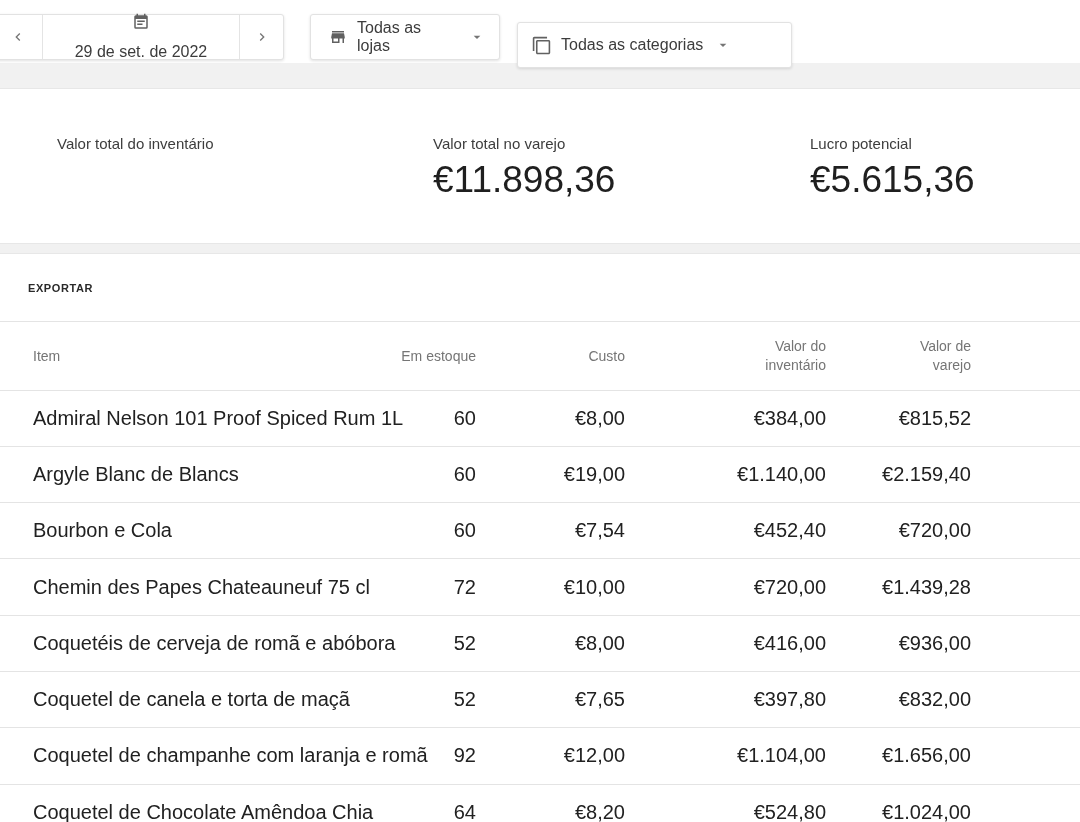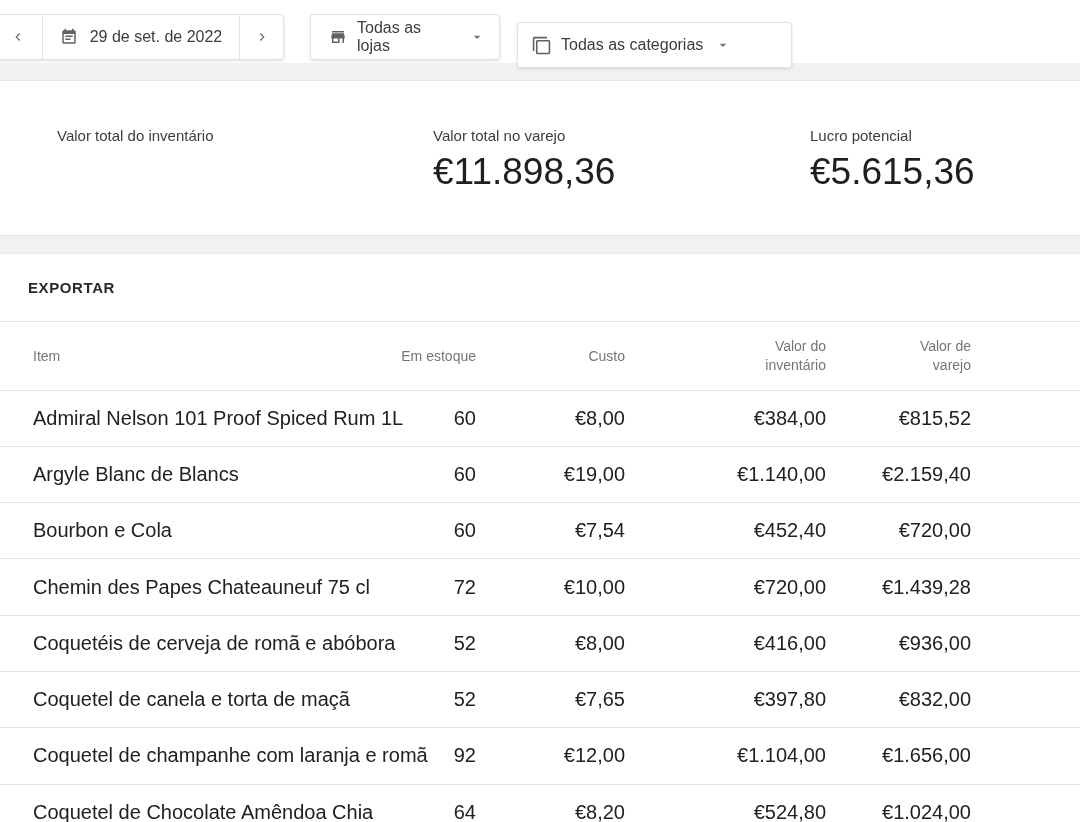--- a/index.html
+++ b/index.html
@@ -25,31 +25,31 @@
     display: flex; align-items: center;
     font-size: 16px; color: #3c3c3c;
     cursor: pointer;
   }
   .date-group { left: -6px; width: 290px; padding: 0; }
   .seg {
     height: 100%; display: flex; align-items: center; justify-content: center;
     cursor: pointer;
   }
   .seg.prev { width: 48px; border-right: 1px solid #e4e4e4; }
-  .seg.date { width: 198px; gap: 12px; }
+  .seg.date { width: 198px; gap: 12px; flex-direction: column; }
   .seg.next { width: 44px; border-left: 1px solid #e4e4e4; }
   .filter-btn { gap: 10px; padding: 0 14px; }
   .stores-btn { left: 310px; width: 190px; padding-left: 18px; }
   .categories-btn { left: 517px; width: 275px; margin-top: 8px; }
   .caret { margin-left: 2px; }
   .icon svg { display: block; }
 
   
   .summary {
-    position: absolute; top: 80px; left: 0; width: 1080px; height: 156px;
+    position: absolute; top: 88px; left: 0; width: 1080px; height: 156px;
     background: #fff;
     border-top: 1px solid #e7e7e7;
     border-bottom: 1px solid #e7e7e7;
     display: grid;
     grid-template-columns: 376px 377px auto;
     padding: 46px 14px 0 57px;
   }
   .summary .label { font-size: 15px; color: #3d3d3d; }
   .summary .value { font-size: 37px; color: #1f1f1f; margin-top: 7px; font-weight: 400; }
 
@@ -57,21 +57,21 @@
   .table-card {
     position: absolute; top: 253px; left: 0; width: 1080px; height: 600px;
     background: #fff;
     border-top: 1px solid #e7e7e7;
   }
   .export-row { height: 68px; border-bottom: 1px solid #e4e4e4; display: flex; align-items: center; }
   .export-btn {
     background: none; border: none; cursor: pointer;
     margin-left: 28px;
     font-family: inherit;
-    font-size: 15px; font-weight: 700; letter-spacing: 0.6px;
+    font-size: 11px; font-weight: 700; letter-spacing: 0.6px;
     color: #2a2a2a;
   }
   table { width: 1080px; border-collapse: collapse; table-layout: fixed; }
   col.c-item { width: 360px; }
   col.c-stock { width: 116px; }
   col.c-cost { width: 149px; }
   col.c-inv { width: 201px; }
   col.c-retail { width: 254px; }
   th, td {
     text-align: right; white-space: nowrap; overflow: visible;

